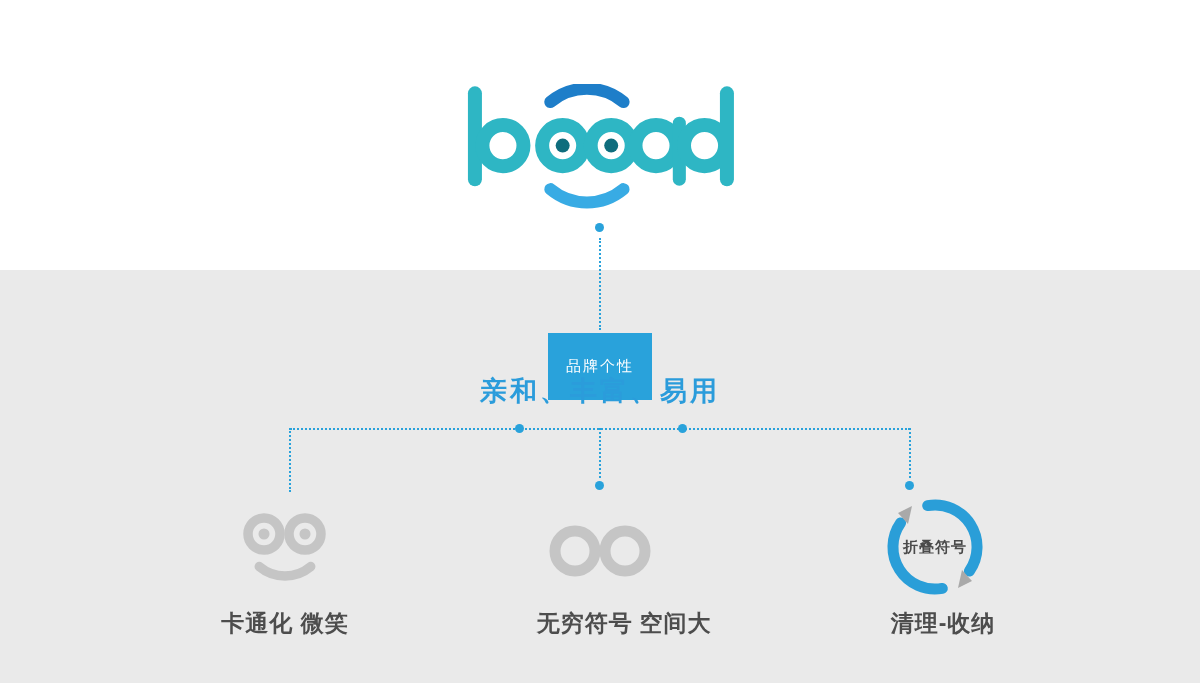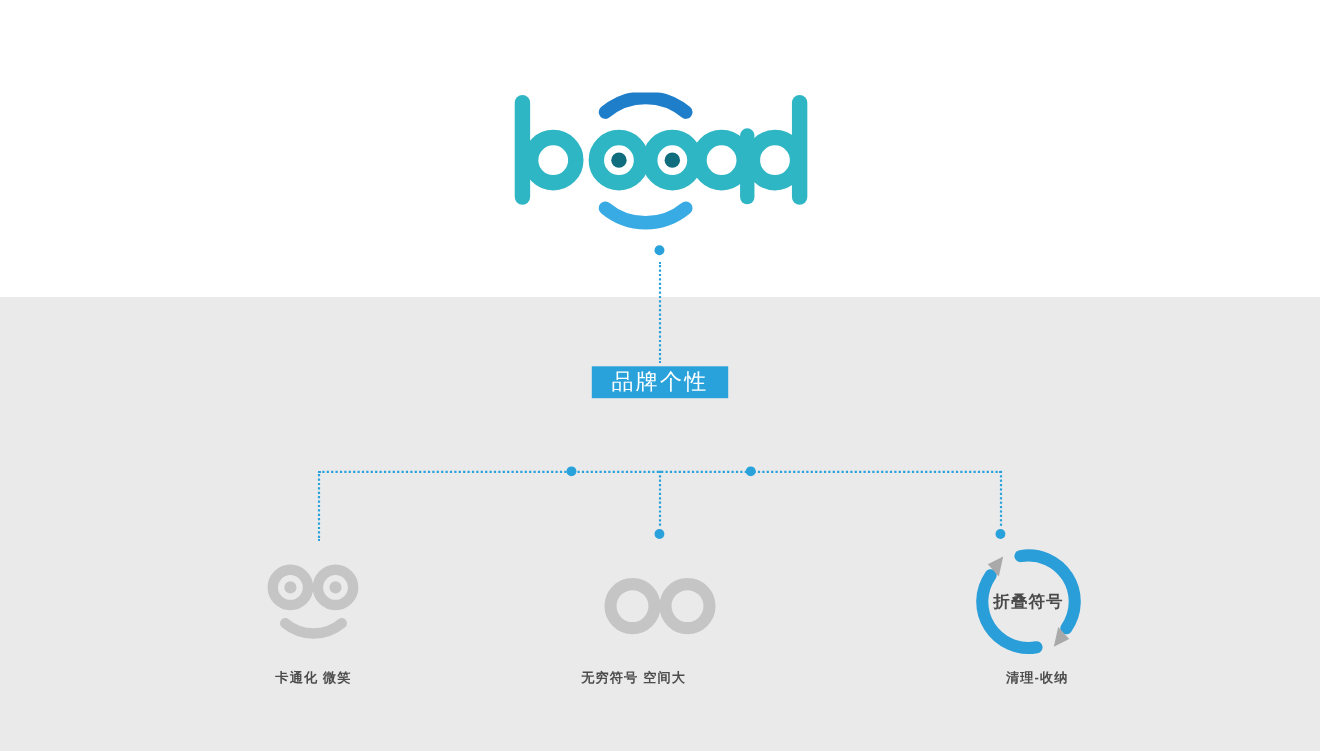--- a/index.html
+++ b/index.html
@@ -14,43 +14,43 @@
 
   .logo-wrap{position:absolute;left:50%;top:84px;transform:translateX(-50%);width:280px;height:140px;}
   .logo-wrap svg{display:block;width:280px;height:140px;}
 
   .dot{position:absolute;width:9px;height:9px;border-radius:50%;background:#29a2db;}
   .vline{position:absolute;width:0;border-left:2px dotted #29a2db;}
   .hline{position:absolute;height:0;border-top:2px dotted #29a2db;}
 
   .badge{
     position:absolute;left:50%;top:333px;transform:translateX(-50%);
-    background:#29a2db;color:#ffffff;font-size:20px;letter-spacing:2px;
-    padding:1px 18px;white-space:nowrap;
+    background:#29a2db;color:#ffffff;font-size:15px;letter-spacing:2px;
+    padding:24px 18px;white-space:nowrap;
   }
   .tagline{
     position:absolute;left:50%;top:373px;transform:translateX(-50%);
     color:#2b9cdb;font-size:27px;font-weight:bold;letter-spacing:3px;white-space:nowrap;
   }
 
   .icon-box{position:absolute;}
   .icon-box svg{display:block;}
 
   .cycle-inner-label{
     position:absolute;left:0;top:0;width:100%;height:100%;
     display:flex;align-items:center;justify-content:center;
     color:#4a4a4a;font-size:15px;font-weight:bold;letter-spacing:1px;white-space:nowrap;
   }
 
   .branch-label{
     position:absolute;top:608px;transform:translateX(-50%);
-    color:#4d4d4d;font-size:12px;font-weight:bold;letter-spacing:1px;white-space:nowrap;
+    color:#4d4d4d;font-size:23px;font-weight:bold;letter-spacing:1px;white-space:nowrap;
   }
   .branch-label.b1{left:285px;}
-  .branch-label.b2{left:576px;}
+  .branch-label.b2{left:624px;font-family:Liberation Serif, serif;}
   .branch-label.b3{left:915px;margin-left:28px;}
 </style>
 </head>
 <body>
 
 <div class="stage">
 
   <div class="lower-band"></div>
 
   <div class="logo-wrap">
@@ -83,20 +83,21 @@
         <circle cx="262" cy="66" r="22" fill="none" stroke="#2eb6c4" stroke-width="15"></circle>
         <line x1="286" y1="10" x2="286" y2="102" stroke="#2eb6c4" stroke-width="15" stroke-linecap="round"></line>
       </g>
     </svg>
   </div>
 
   <div class="dot" style="left:595px;top:223px;"></div>
   <div class="vline" style="left:599px;top:238px;height:92px;"></div>
 
   <div class="badge">品牌个性</div>
+  <div class="tagline">亲和、丰富、易用</div>
 
   <div class="hline" style="left:290px;top:428px;width:620px;"></div>
   <div class="dot" style="left:515px;top:424px;"></div>
   <div class="dot" style="left:678px;top:424px;"></div>
 
   <div class="vline" style="left:289px;top:428px;height:64px;"></div>
   <div class="vline" style="left:599px;top:428px;height:50px;"></div>
   <div class="vline" style="left:909px;top:428px;height:50px;"></div>
 
   <div class="dot" style="left:595px;top:481px;"></div>

